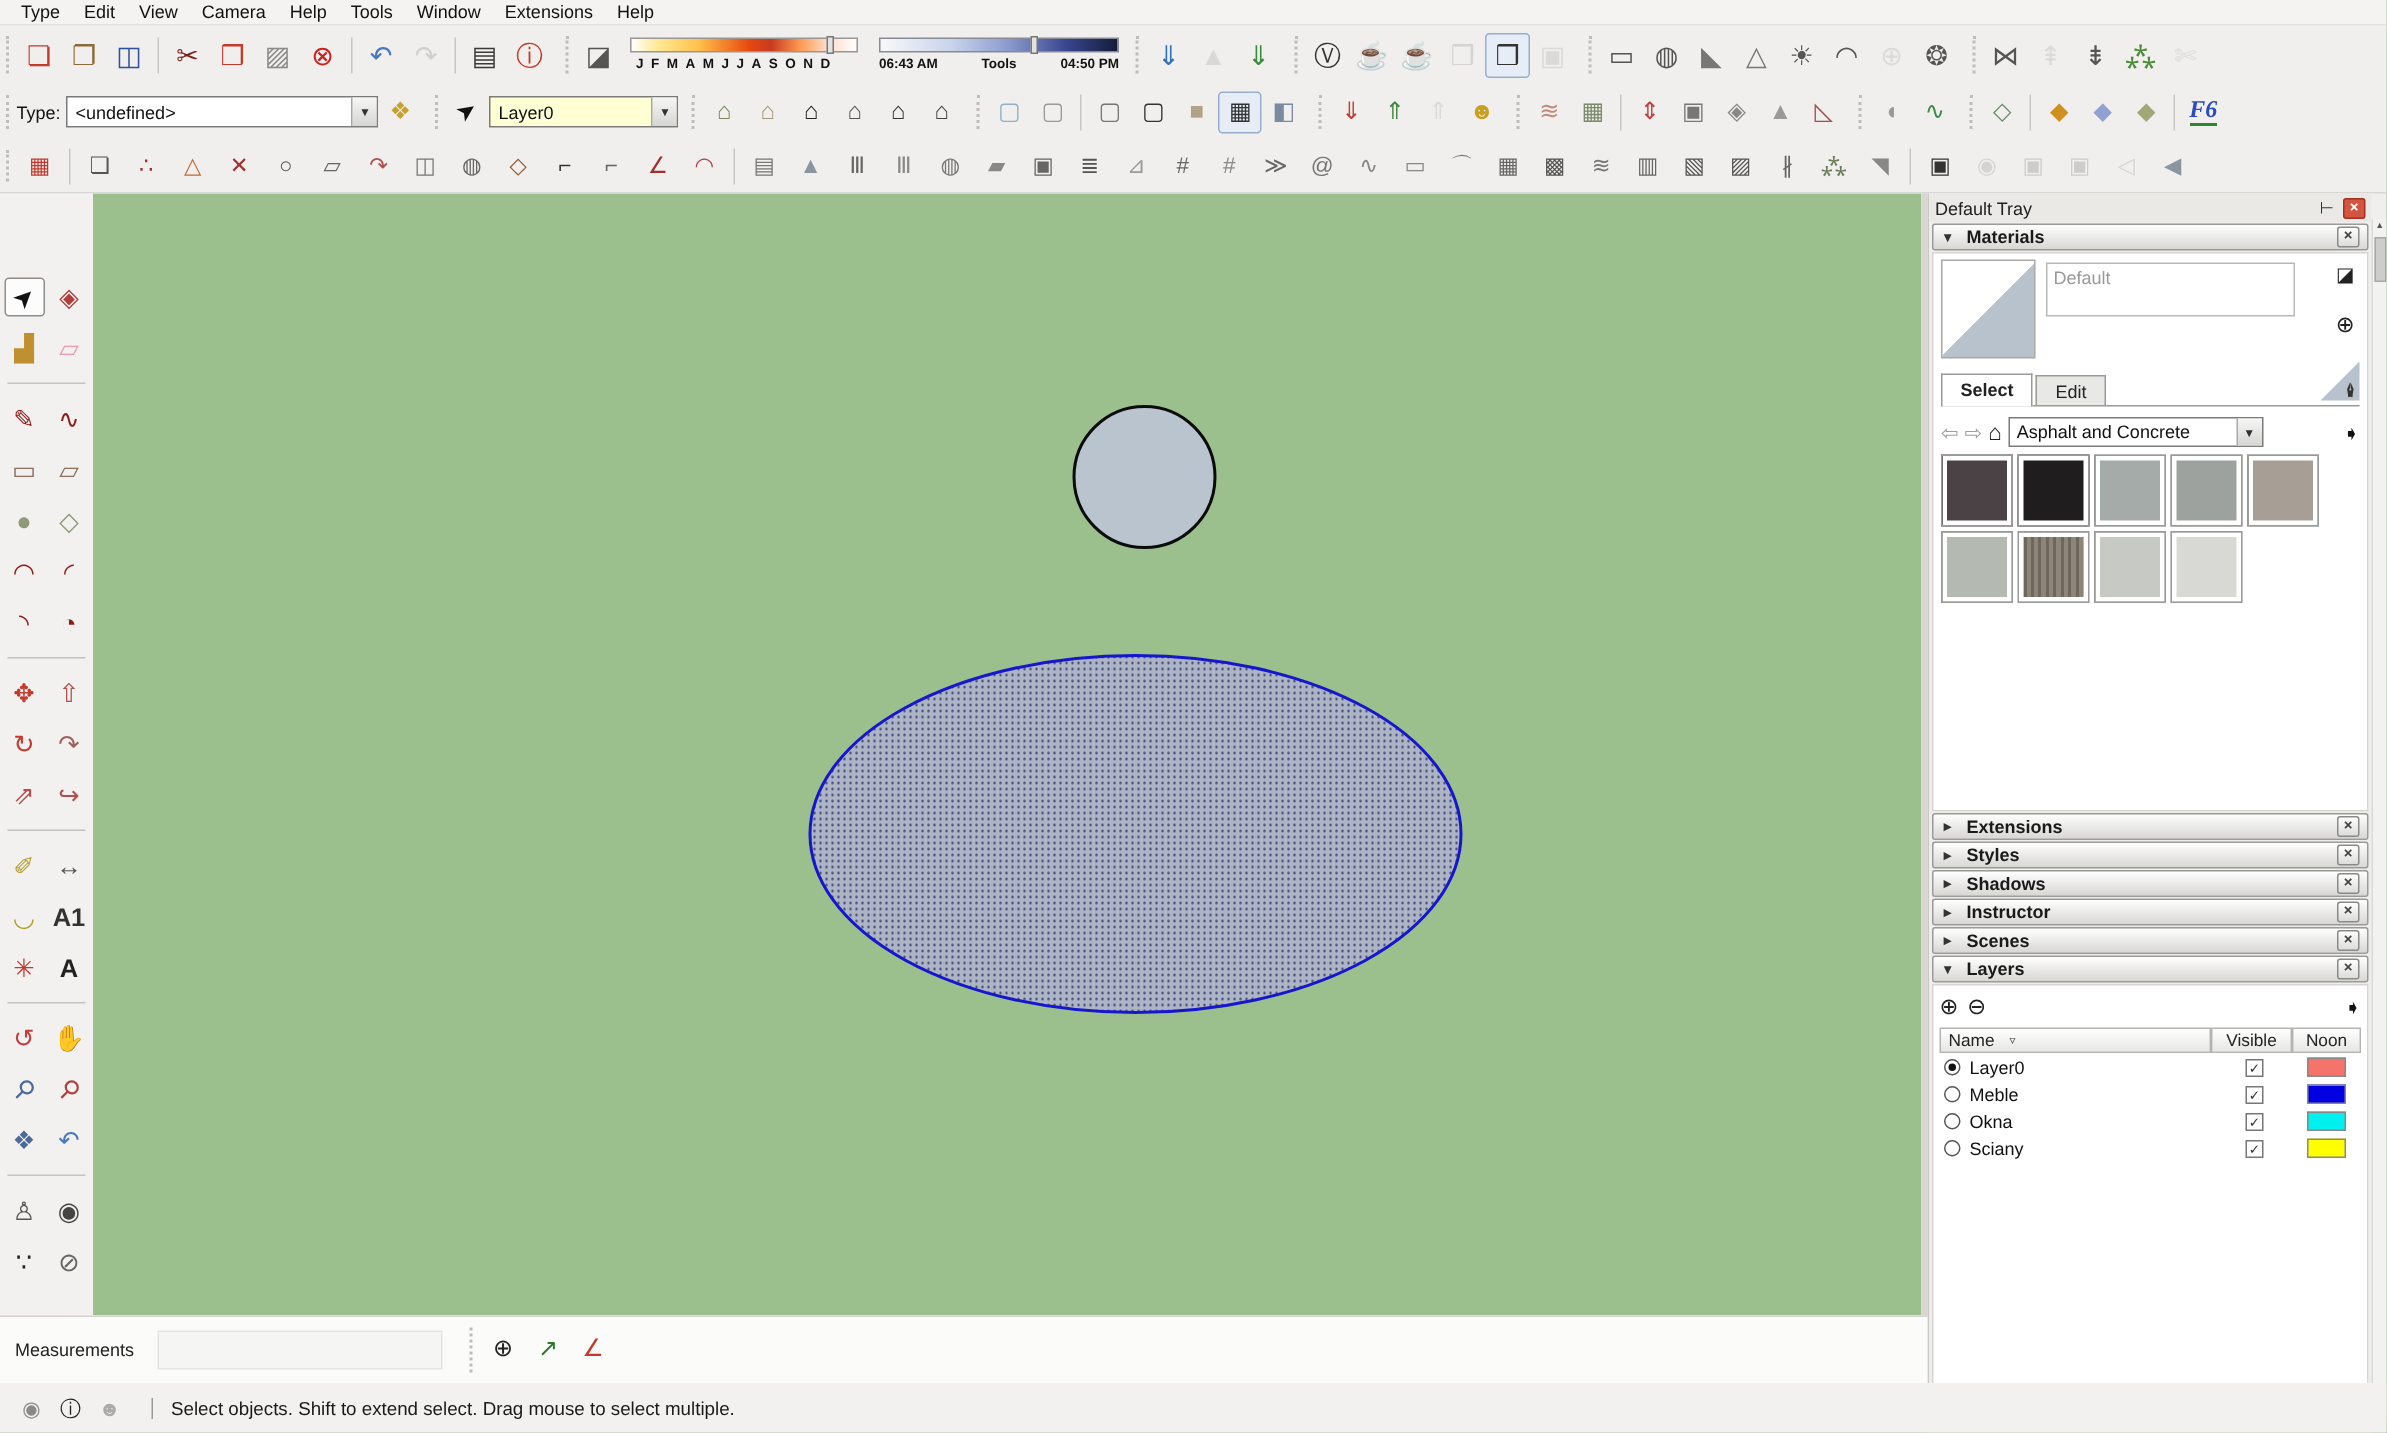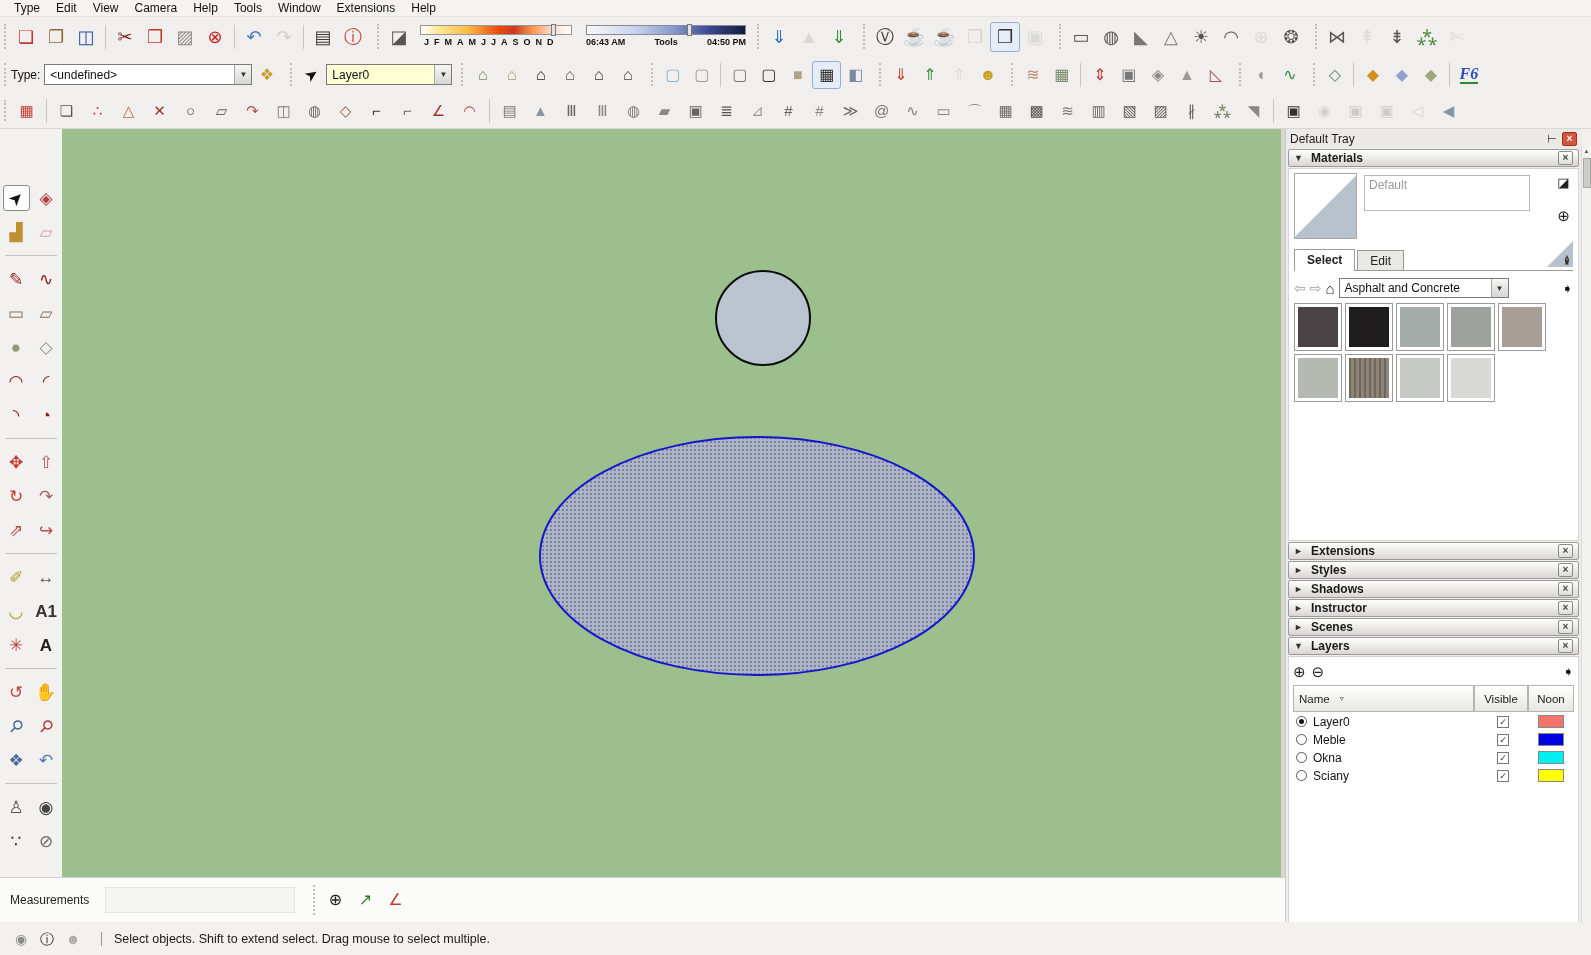--- a/index.html
+++ b/index.html
@@ -76,21 +76,21 @@
 .matnav{position:absolute;left:5px;top:107px;right:5px;height:24px;display:flex;align-items:center;gap:4px}
 .nav{font-size:14px;color:#9aa0a8}
 .nav.home{color:#222;font-size:15px}
 .detail{font-size:13px;color:#111;margin-left:auto}
 .swatches{position:absolute;left:5px;top:134px;display:grid;grid-template-columns:repeat(5,48px);gap:3px}
 .swatch{width:48px;height:48px;border:1px solid #9a9a98;box-shadow:inset 0 0 0 3px #fff}
 #layerspanel{background:#fff;margin:0 2px;border:1px solid #d6d5d3;height:298px;padding:3px 4px}
 .ltools{display:flex;align-items:center;gap:6px;height:22px}
 .circbtn{font-size:15px;color:#222;line-height:1}
 .ltools .detail{margin-left:auto}
-.lhead{display:flex;margin-top:3px;height:27px}
+.lhead{display:flex;margin-top:3px;height:17px}
 .hc{border:1px solid #b4b4b2;background:linear-gradient(#ffffff,#e6e6e4);display:flex;align-items:center;padding:0 5px;color:#222;font-size:11.5px}
 .hc.name{flex:1}
 .hc.vis{width:54px;justify-content:center}
 .hc.color{width:46px;justify-content:center}
 .sort{font-size:8px;margin-left:10px;color:#444}
 .lrow{display:flex;align-items:center;height:17px;margin-top:1px}
 .radio{width:11px;height:11px;border:1px solid #555;border-radius:50%;margin:0 6px 0 3px;background:#fff;position:relative;flex-shrink:0}
 .radio.sel::after{content:"";position:absolute;inset:2px;background:#111;border-radius:50%}
 .lname{flex:1;color:#111}
 .vcell{width:54px;display:flex;justify-content:center}

